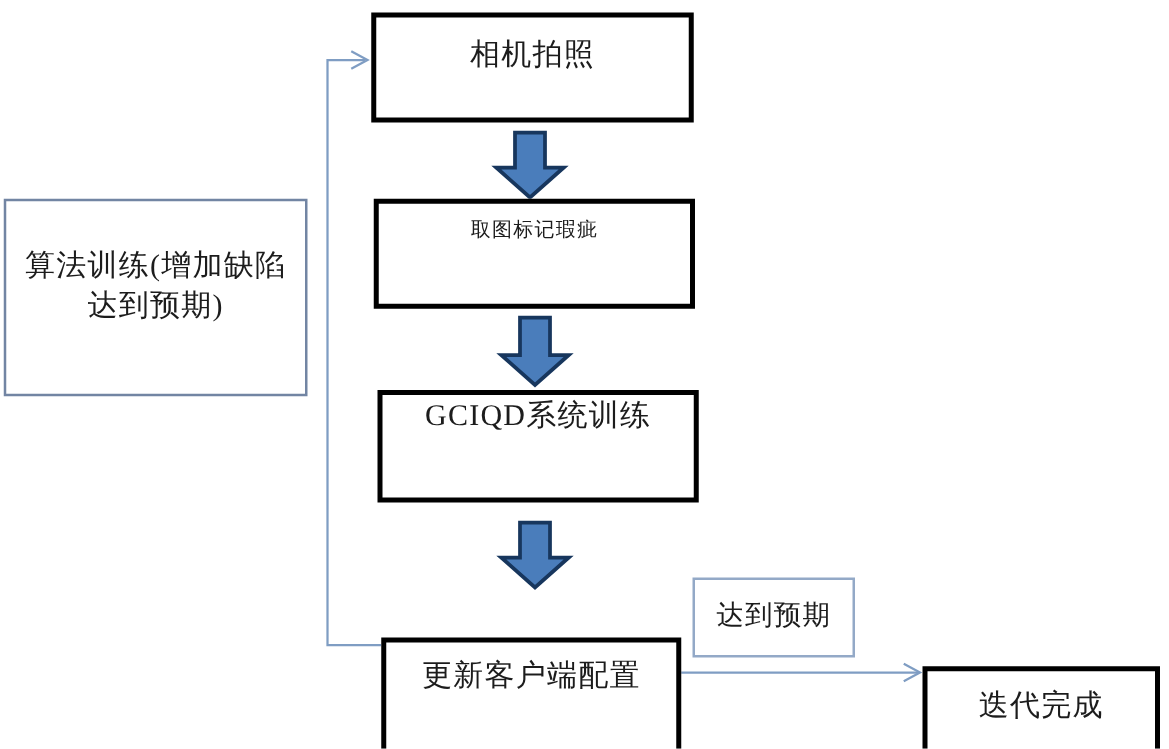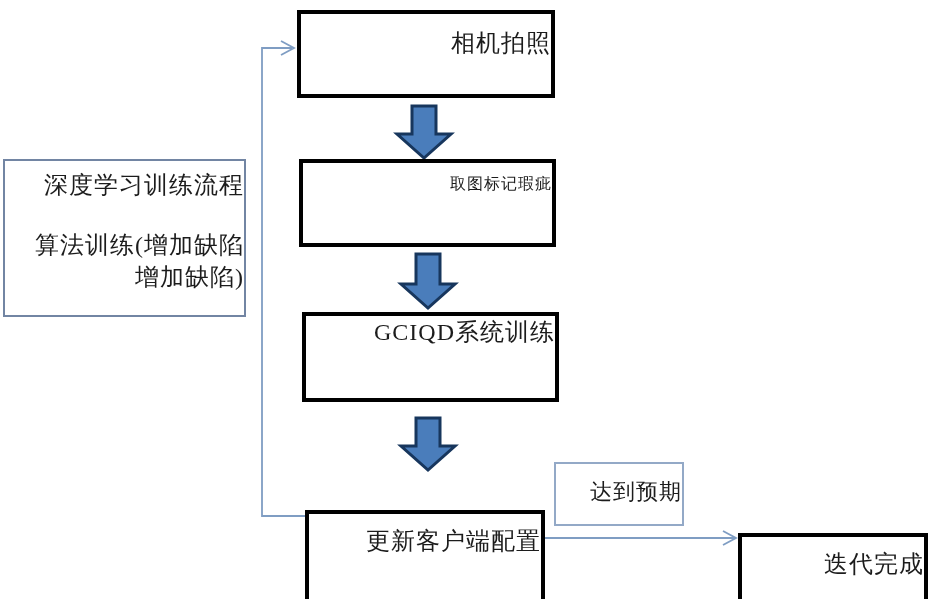--- a/index.html
+++ b/index.html
@@ -29,21 +29,21 @@
     stroke-linecap: butt;
     stroke-linejoin: miter;
   }
   .block-arrow {
     stroke-linejoin: miter;
   }
   .node {
     position: absolute;
     box-sizing: border-box;
     background: #ffffff;
-    text-align: right;
+    text-align: center;
     z-index: 2;
     letter-spacing: 1px;
   }
   .node.bold {
     border: 4px solid #000000;
   }
   .node.thin-note {
     border: 2px solid #7285a3;
   }
   .node.thin-expect {
@@ -86,23 +86,22 @@
 
   <div class="node bold" id="node-train">
     <span>GCIQD系统训练</span>
   </div>
 
   <div class="node bold" id="node-update">
     <div>更新客户端配置</div>
   </div>
 
   <div class="node thin-note" id="node-note">
-    <div>深度学习训练流程</div>
     <div class="note-gap">算法训练(增加缺陷</div>
-    <div>增加缺陷)</div>
+    <div>达到预期)</div>
   </div>
 
   <div class="node thin-expect" id="node-expect">
     <span>达到预期</span>
   </div>
 
   <div class="node bold" id="node-done">
     <span>迭代完成</span>
   </div>
 

